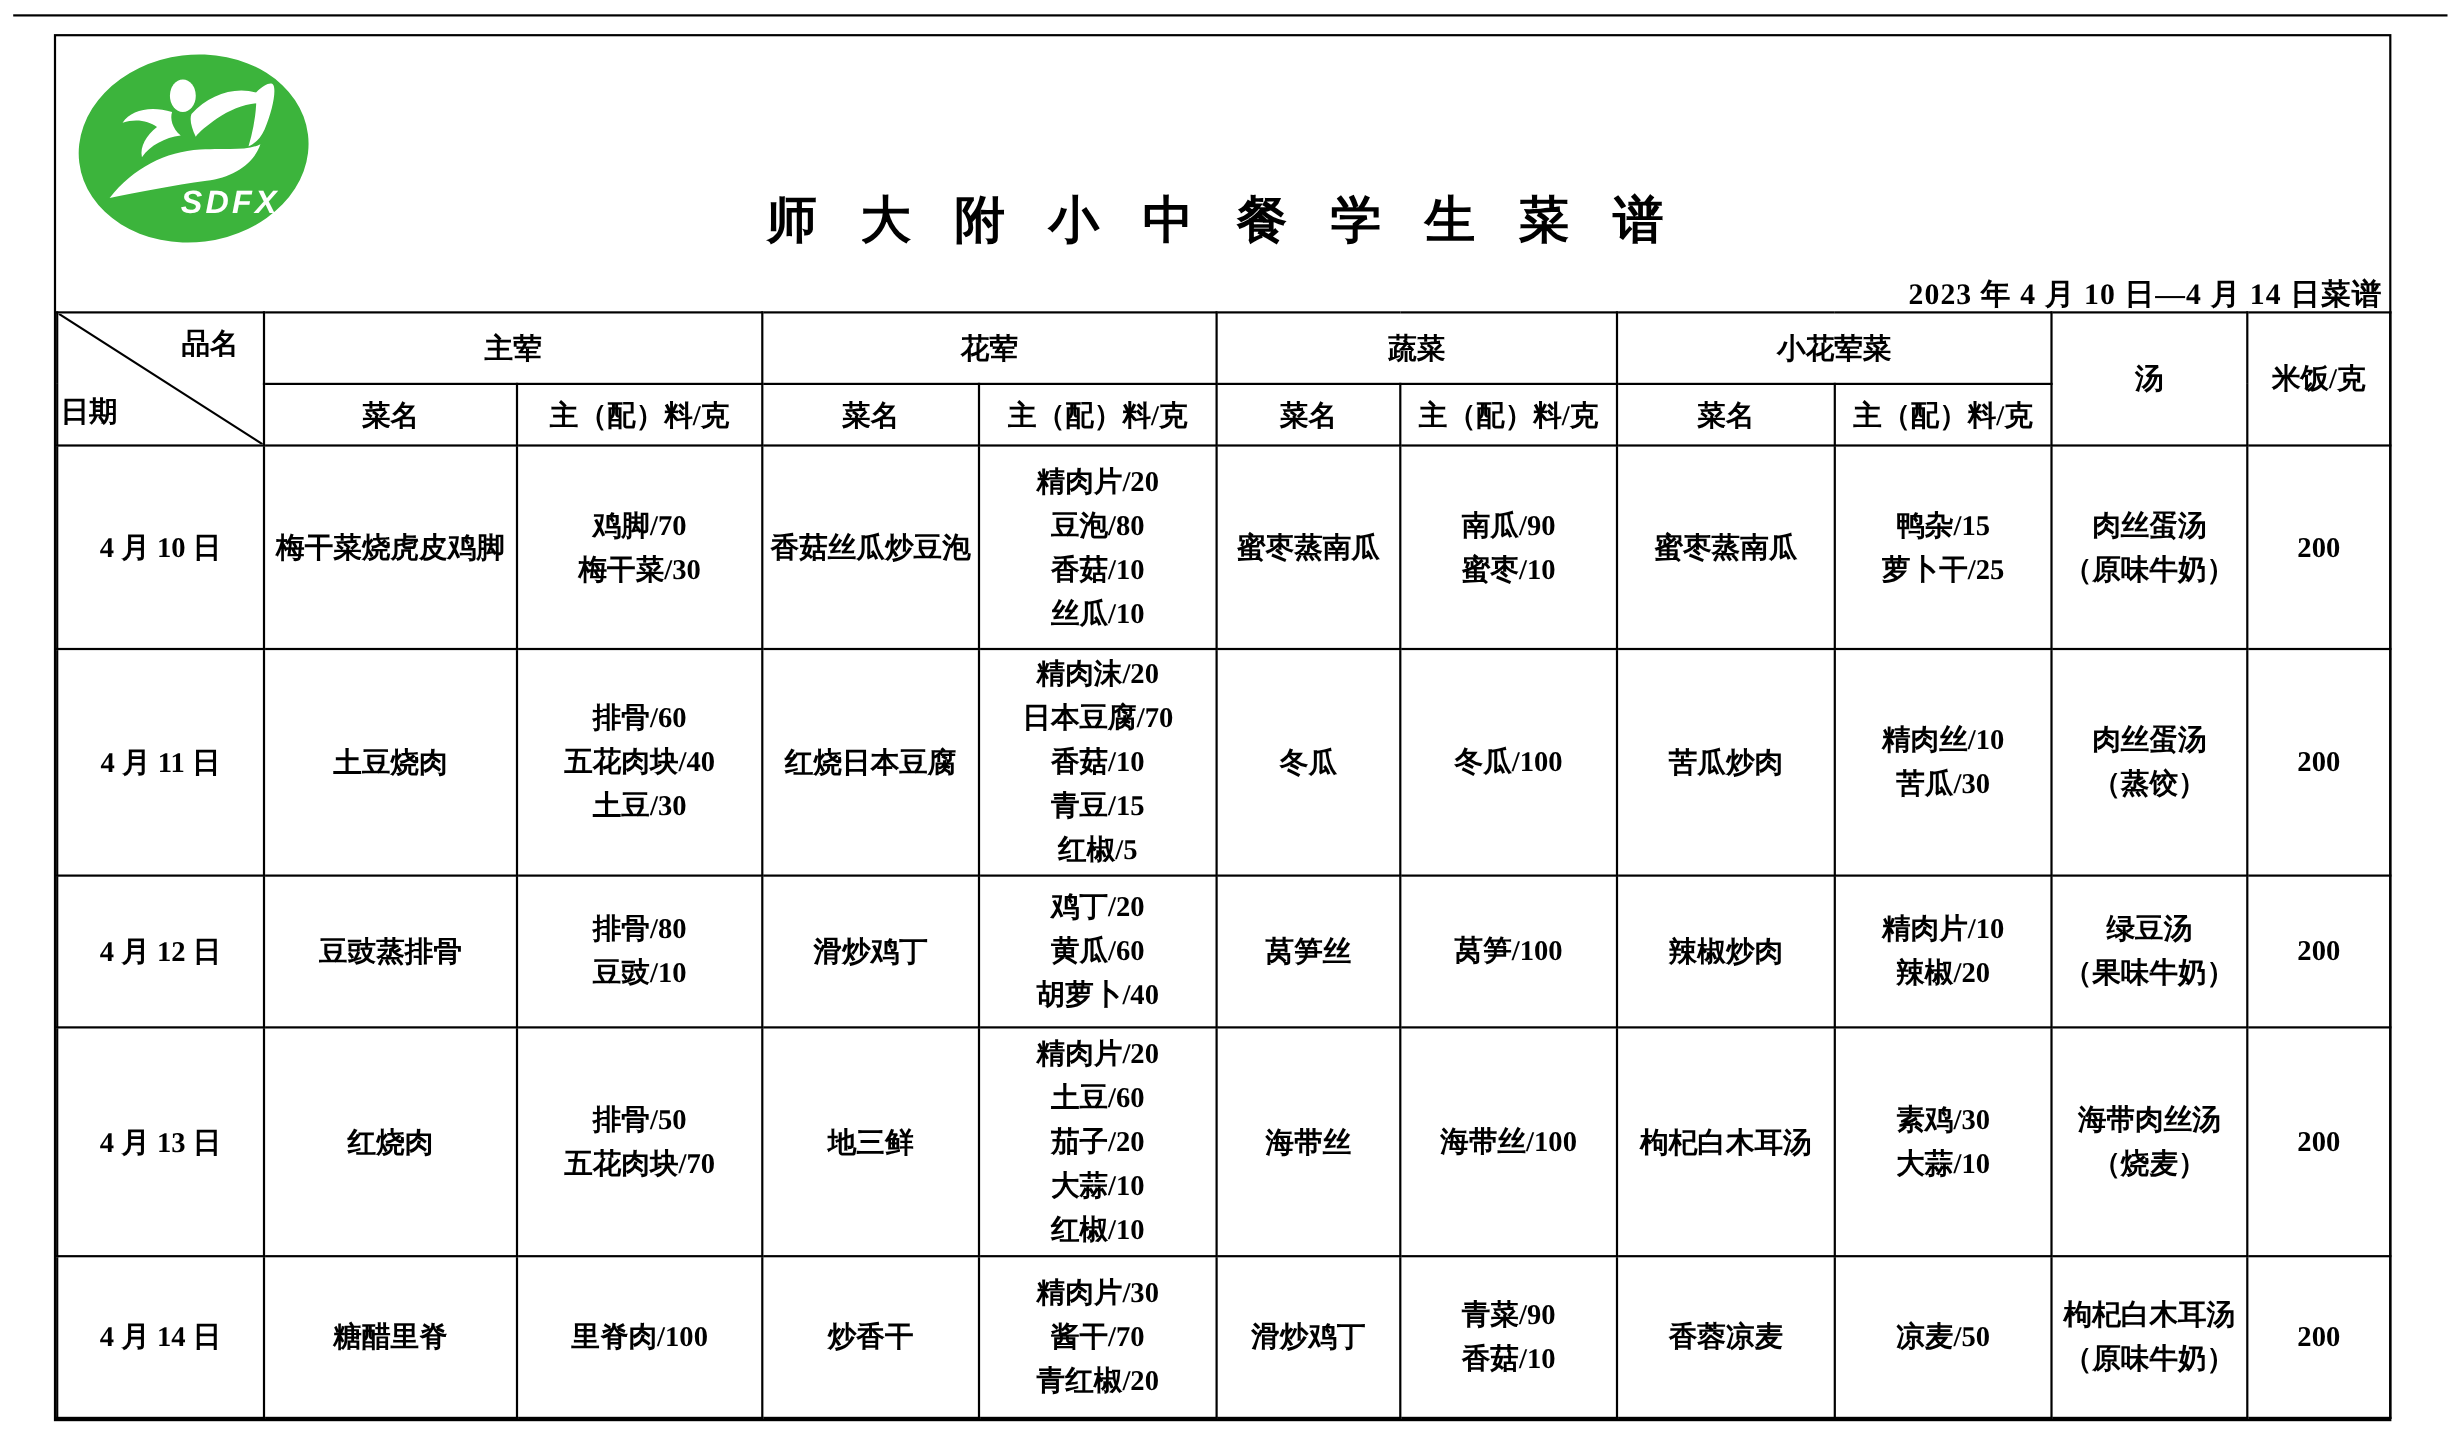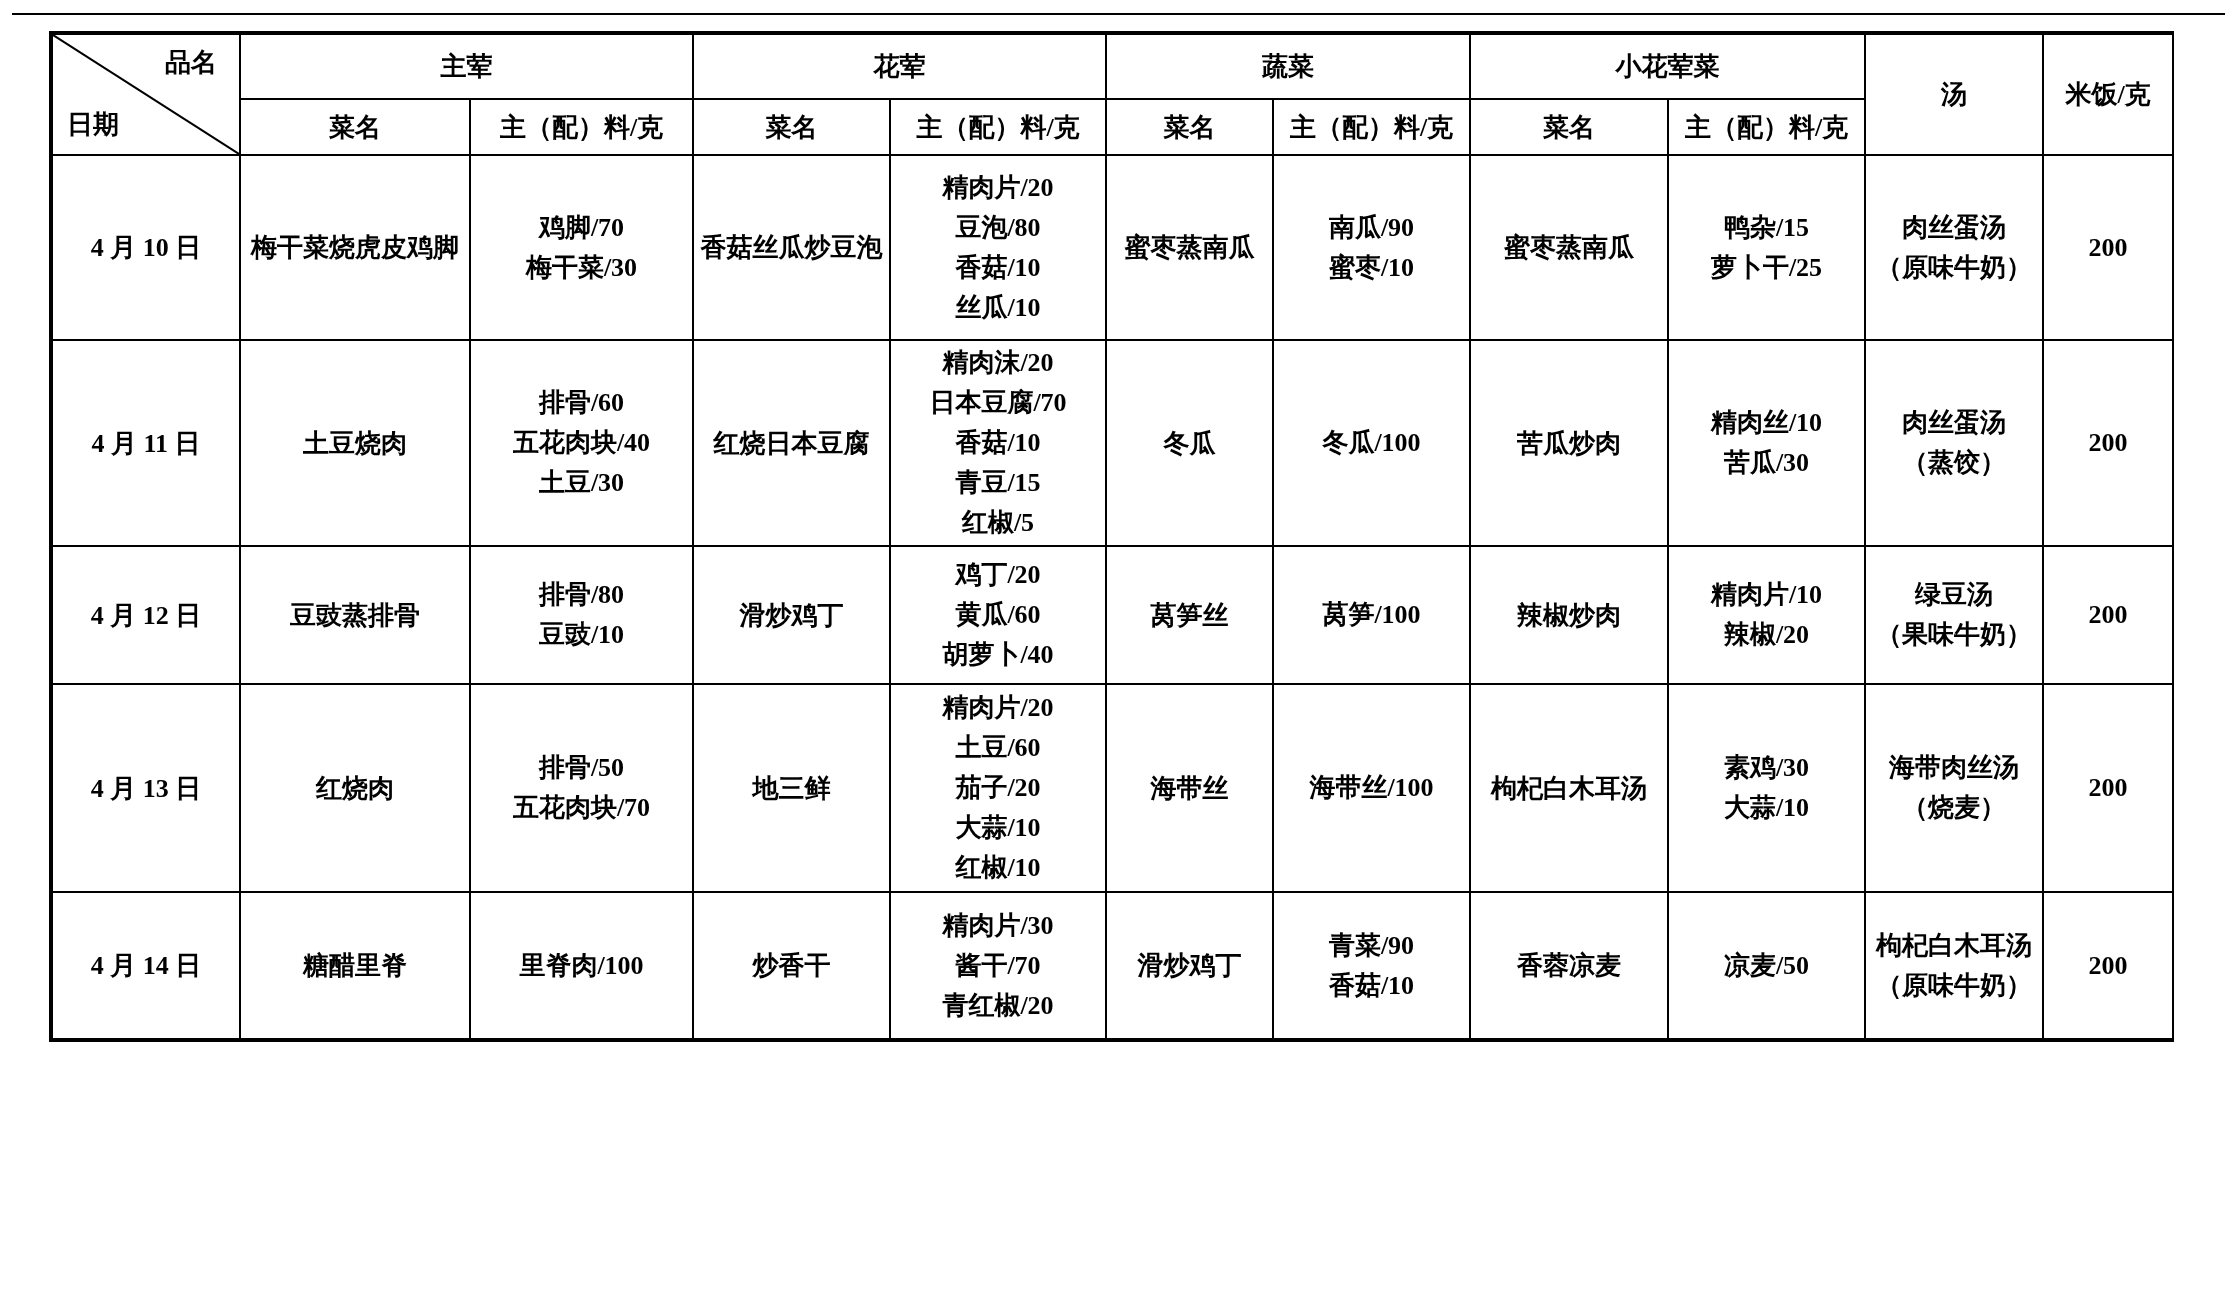--- a/index.html
+++ b/index.html
@@ -22,29 +22,42 @@
   tr.hrow2{height:56px;}
   tr.r0{height:185px;}
   tr.r1{height:206px;}
   tr.r2{height:138px;}
   tr.r3{height:208px;}
   tr.r4{height:147px;}
   .multiline{white-space:pre-line;line-height:40px;}
   td.corner{position:relative;padding:0;}
   .corner-svg{position:absolute;left:0;top:0;width:100%;height:100%;display:block;}
   .corner-tr{position:absolute;top:10px;right:22px;font-size:26px;}
-  .corner-bl{position:absolute;bottom:12px;left:14px;font-size:26px;}
+  .corner-bl{position:absolute;bottom:12px;left:2px;font-size:26px;}
 </style>
 </head>
 <body>
 
 <div class="top-rule"></div>
 
 <div class="frame">
 
+  <div class="header-area">
+    <svg class="logo" viewBox="0 0 230 190" xmlns="http://www.w3.org/2000/svg">
+      <ellipse cx="114" cy="94" rx="107" ry="87" transform="rotate(-7 114 94)" fill="#3cb43c"></ellipse>
+      <ellipse cx="104" cy="45" rx="12" ry="15" fill="#ffffff"></ellipse>
+      <path fill="#ffffff" d="M94,60 C74,54 56,58 48,70 C60,66 72,68 80,74 C70,82 64,92 66,102 C74,91 87,84 102,82 C94,75 92,66 94,60 Z"></path>
+      <path fill="#ffffff" d="M112,62 C128,44 152,36 172,42 C180,44 184,48 183,52 C168,50 150,56 136,66 C126,73 119,79 116,83 C112,75 110,67 112,62 Z"></path>
+      <path fill="#ffffff" d="M172,42 C180,34 186,32 188,35 C191,40 187,60 180,76 C176,85 170,90 165,92 C170,75 173,57 172,42 Z"></path>
+      <path fill="#ffffff" d="M36,140 C58,112 88,97 120,95 C144,93 162,97 176,90 C170,108 151,121 126,124 C95,128 62,135 36,140 Z"></path>
+      <text x="148" y="154" text-anchor="middle" font-size="30" font-style="italic" font-weight="bold" letter-spacing="3" fill="#ffffff" font-family="Liberation Sans, sans-serif">SDFX</text>
+    </svg>
+    <div class="page-title">师 大 附 小 中 餐 学 生 菜 谱</div>
+    <div class="date-range">2023 年 4 月 10 日—4 月 14 日菜谱</div>
+  </div>
 
   <table class="menu">
     <colgroup>
       <col style="width:188px">
         <col style="width:230px">
         <col style="width:223px">
       <col style="width:197px">
         <col style="width:216px">
         <col style="width:167px">
       <col style="width:197px">

